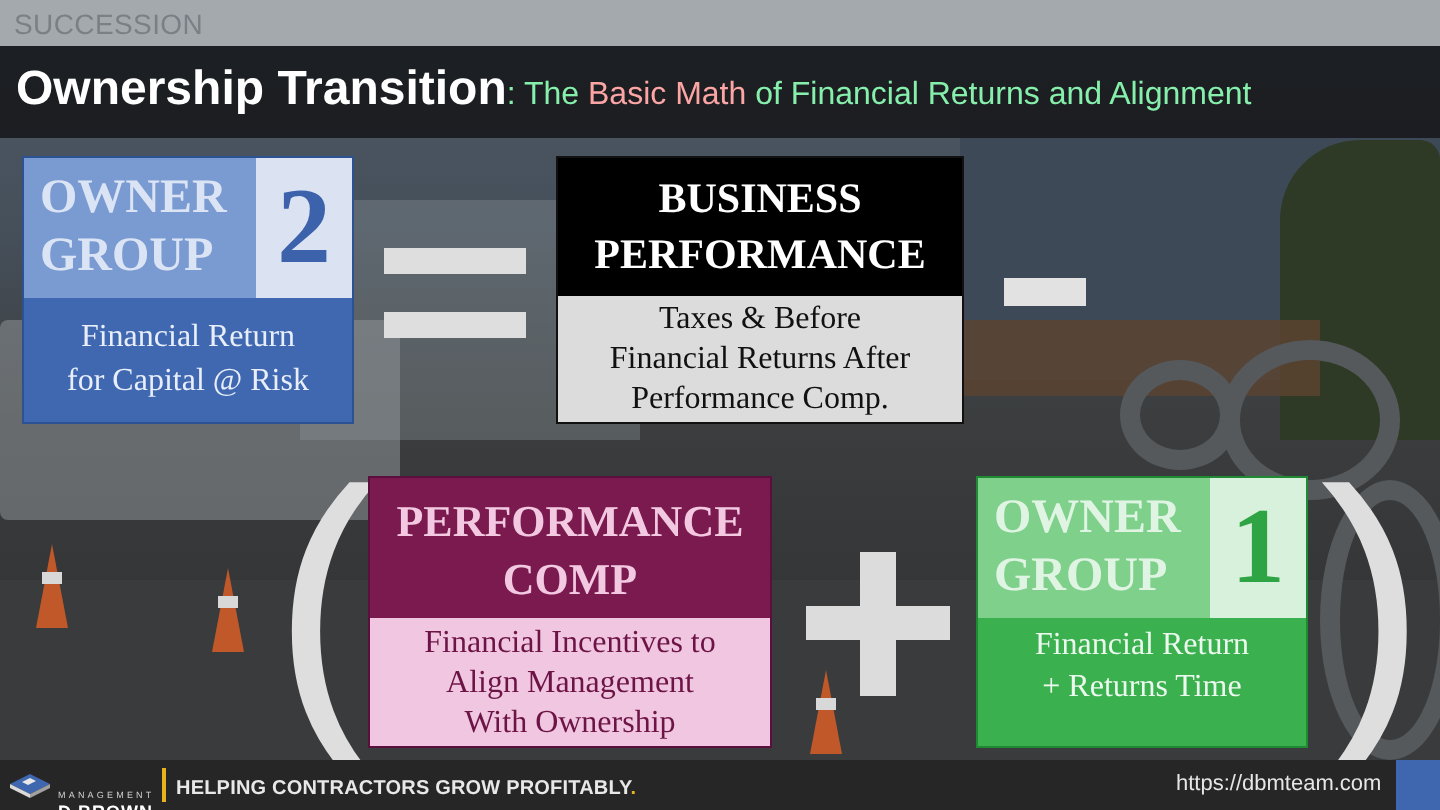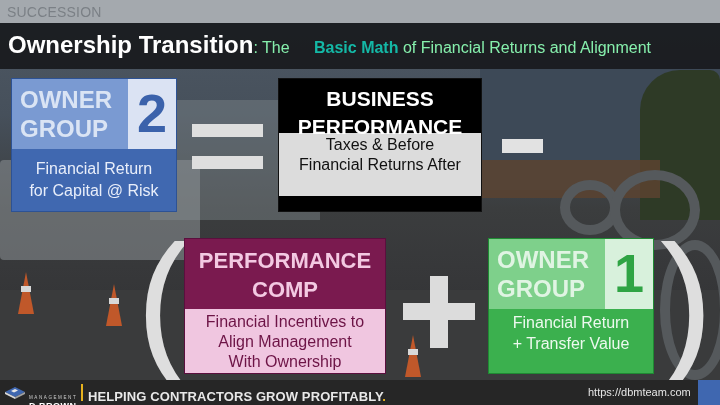--- a/index.html
+++ b/index.html
@@ -20,39 +20,39 @@
   .bg .ground { position: absolute; left: 0; top: 290px; width: 720px; height: 90px; background: #3a3b3c; }
   .cone { position: absolute; width: 0; height: 0; border-left: 8px solid transparent; border-right: 8px solid transparent; border-bottom: 42px solid #c0582a; }
   .cone::after { content: ""; position: absolute; left: -5px; top: 14px; width: 10px; height: 6px; background: #d8d8d8; }
 
   .topstrip { position: absolute; left: 0; top: 0; width: 720px; height: 23px; background: #a4a9ae; }
   .section-label { position: absolute; left: 7px; top: 4px; font-size: 14px; color: #7b8086; letter-spacing: 0.2px; }
 
   .titlebar { position: absolute; left: 0; top: 23px; width: 720px; height: 46px; background: rgba(24,26,29,0.92); }
   .title { position: absolute; left: 8px; top: 31px; font-size: 24px; font-weight: bold; color: #ffffff; white-space: nowrap; }
   .title .sub { font-weight: normal; font-size: 16px; color: #86efac; }
-  .title .hl { font-weight: bold; font-size: 16px; color: #14b8a6; margin-left: 20px; }
+  .title .hl { font-weight: normal; font-size: 16px; color: #fca5a5; }
 
-  .box { position: absolute; }
+  .box { position: absolute; font-family: Liberation Serif, serif; }
   .box .head { position: relative; }
   .box .desc { text-align: center; }
 
   
   .og2 { left: 11px; top: 78px; width: 166px; height: 134px; border: 1px solid #2d5294; background: #4068b0; }
   .og2 .head { height: 70px; background: #7a9ad2; }
   .og2 .head .lbl { position: absolute; left: 8px; top: 6px; color: #dae4f4; font-weight: bold; font-size: 24px; line-height: 29px; }
   .og2 .head .num { position: absolute; right: 0; top: 0; width: 48px; height: 70px; background: #dbe3f3; color: #3b62ab; font-weight: bold; font-size: 54px; text-align: center; line-height: 68px; }
   .og2 .desc { color: #e8eefa; font-size: 16px; line-height: 22px; padding-top: 9px; }
 
   
   .eq-bar { position: absolute; left: 192px; width: 71px; height: 13px; background: #dedede; }
 
   
   .bp { left: 278px; top: 78px; width: 204px; height: 134px; border: 1px solid #111; background: #000; }
-  .bp .head { height: 54px; color: #fff; font-weight: bold; font-size: 21px; line-height: 28px; text-align: center; padding-top: 6px; }
+  .bp .head { height: 69px; color: #fff; font-weight: bold; font-size: 21px; line-height: 28px; text-align: center; padding-top: 6px; }
   .bp .desc { background: #dcdcdc; height: 63px; color: #111; font-size: 16px; line-height: 20px; padding-top: 2px; }
 
   .minus { position: absolute; left: 502px; top: 139px; width: 41px; height: 14px; background: #e2e2e2; }
 
   .paren { position: absolute; color: #dedede; font-size: 160px; line-height: 160px; font-weight: normal; font-family: "Liberation Sans", sans-serif; }
 
   
   .pc { left: 184px; top: 238px; width: 202px; height: 136px; border: 1px solid #5b0f3e; background: #7a1a4f; }
   .pc .head { height: 70px; color: #f3c9e2; font-weight: bold; font-size: 22px; line-height: 29px; text-align: center; padding-top: 7px; }
   .pc .desc { background: #f0c6e0; height: 64px; color: #6d1446; font-size: 16px; line-height: 20px; padding-top: 3px; }
@@ -66,21 +66,21 @@
   .og1 .head .lbl { position: absolute; left: 8px; top: 6px; color: #e0f4e3; font-weight: bold; font-size: 24px; line-height: 29px; }
   .og1 .head .num { position: absolute; right: 0; top: 0; width: 48px; height: 70px; background: #d8f1dc; color: #2fa444; font-weight: bold; font-size: 54px; text-align: center; line-height: 68px; }
   .og1 .desc { color: #ecf9ee; font-size: 16px; line-height: 21px; padding-top: 3px; }
 
   
   .footer { position: absolute; left: 0; top: 380px; width: 720px; height: 25px; background: #262626; }
   .logo-mark { position: absolute; left: 4px; top: 385px; width: 22px; height: 14px; }
   .logo-name { position: absolute; left: 29px; top: 383px; color: #fff; font-weight: bold; font-size: 9px; letter-spacing: 0.5px; margin-top: 18px; }
   .logo-sub { position: absolute; left: 29px; top: 395px; color: #cfcfcf; font-size: 4.5px; letter-spacing: 1.6px; }
   .footer-div { position: absolute; left: 81px; top: 384px; width: 2px; height: 17px; background: #e6b21e; }
-  .tagline { position: absolute; left: 88px; top: 389px; color: #e8e8e8; font-size: 13px; font-weight: bold; letter-spacing: 0.1px; }
+  .tagline { position: absolute; left: 88px; top: 389px; color: #e8e8e8; font-size: 10px; font-weight: bold; letter-spacing: 0.1px; }
   .tagline .dot { color: #e6b21e; }
   .url { position: absolute; left: 588px; top: 386px; color: #e6e6e6; font-size: 11px; }
   .corner { position: absolute; left: 698px; top: 380px; width: 22px; height: 25px; background: #3f67b0; }
 </style>
 </head>
 <body>
 
 <div class="bg">
   <div class="sky"></div>
   <div class="tree"></div>
@@ -119,20 +119,21 @@
 <div class="eq-bar" style="top:156px;"></div>
 
 <div class="box bp">
   <div class="head">
     <div>BUSINESS</div>
     <div>PERFORMANCE</div>
   </div>
   <div class="desc">
     <div>Taxes &amp; Before</div>
     <div>Financial Returns After</div>
+    <div>Performance Comp.</div>
   </div>
 </div>
 
 <div class="minus"></div>
 
 <div class="paren" style="left:136px;top:222px;">(</div>
 <div class="paren" style="left:660px;top:222px;">)</div>
 
 <div class="box pc">
   <div class="head">
@@ -152,21 +153,21 @@
 <div class="box og1">
   <div class="head">
     <div class="lbl">
       <div>OWNER</div>
       <div>GROUP</div>
     </div>
     <div class="num">1</div>
   </div>
   <div class="desc">
     <div>Financial Return</div>
-    <div>+ Transfer Value</div>
+    <div>+ Returns Time</div>
   </div>
 </div>
 
 <div class="footer"></div>
 <svg class="logo-mark" viewBox="0 0 22 14">
   <polygon points="1,7 11,2 21,7 11,12" fill="#3f67b0"></polygon>
   <polygon points="1,7 11,12 11,14 1,9" fill="#d9d9d9"></polygon>
   <polygon points="21,7 11,12 11,14 21,9" fill="#a0a0a0"></polygon>
   <polygon points="7,6 11,4 14,5.5 10,7.5" fill="#e8e8e8"></polygon>
 </svg>

